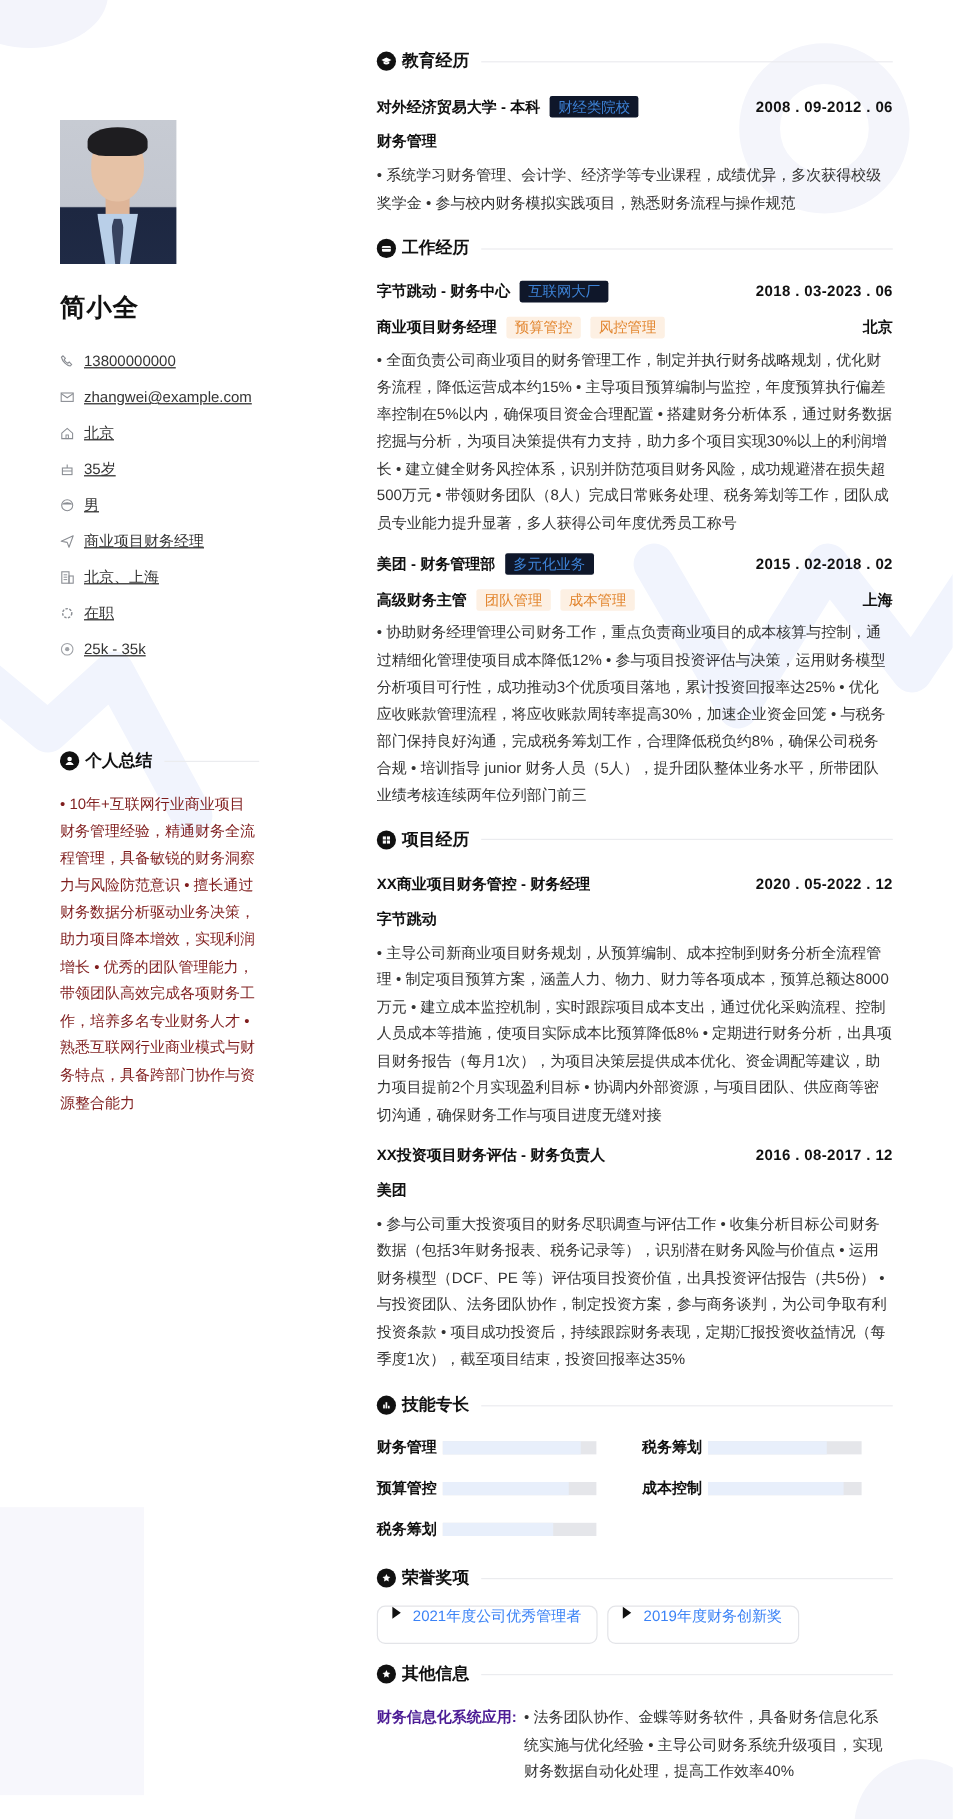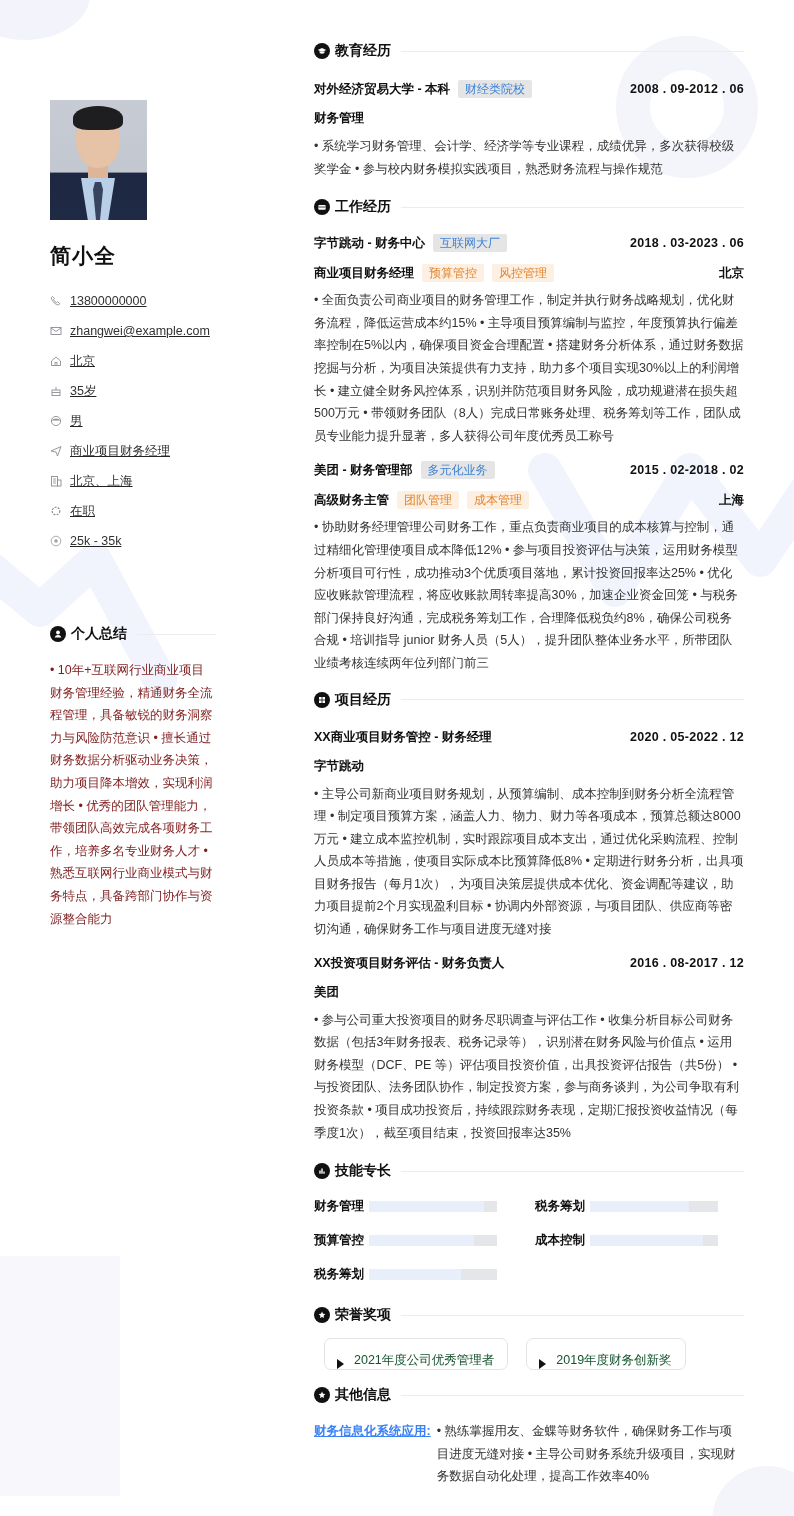--- a/index.html
+++ b/index.html
@@ -35,37 +35,37 @@
 
   .summary { position: absolute; left: 50px; top: 625px; width: 166px; }
   .summary-text { margin-top: 16px; font-size: 12.5px; line-height: 22.6px; color: #7f1d1d; }
 
   
   .right { position: absolute; left: 314px; top: 42px; width: 430px; }
   .section { margin-bottom: 0; }
   .entry-row { display: flex; align-items: center; justify-content: space-between; font-size: 12.5px; font-weight: bold; color: #111; }
   .entry-row .lhs { display: flex; align-items: center; }
   .tag { display: inline-block; font-size: 12px; font-weight: normal; padding: 1px 7px; margin-left: 8px; border-radius: 2px; line-height: 16px; }
-  .tag.blue { background: #e5e5e5; color: #3d82d6; }
+  .tag.blue { background: #0f172a; color: #3d82d6; }
   .tag.orange { background: #fdf0e3; color: #e2852e; font-weight: normal; }
   .date { font-weight: bold; letter-spacing: 0.3px; }
   .para { font-size: 12.5px; line-height: 22.6px; color: #333; }
 
   .skills { display: grid; grid-template-columns: 221px 209px; row-gap: 18px; margin-top: 18px; }
   .skill { display: flex; align-items: center; font-size: 12.5px; font-weight: bold; color: #111; height: 16px; }
   .skill .label { width: 55px; }
   .skill .bar { width: 128px; height: 11px; background: #e5e6ea; position: relative; }
   .skill .fill { position: absolute; left: 0; top: 0; height: 100%; background: #e8effb; }
 
   .awards { display: flex; margin-top: 14px; }
-  .award { display: flex; align-items: flex-end; height: 32px; padding: 0 13px 0 12px; border: 1px solid #e3e4e8; border-radius: 7px; font-size: 12.5px; color: #14532d; margin-right: 8px; background: #fff; margin-left: 10px; }
+  .award { display: flex; align-items: flex-start; height: 32px; padding: 0 13px 0 12px; border: 1px solid #e3e4e8; border-radius: 7px; font-size: 12.5px; color: #3b82f6; margin-right: 8px; background: #fff; }
   .award .tri { width: 0; height: 0; border-top: 5px solid transparent; border-bottom: 5px solid transparent; border-left: 7px solid #111; margin-right: 10px; }
 
   .other-row { display: flex; margin-top: 16px; font-size: 12.5px; line-height: 22.6px; }
-  .other-row .k { font-weight: bold; color: #3b82f6; white-space: nowrap; margin-right: 6px; text-decoration: underline; }
+  .other-row .k { font-weight: bold; color: #4c1d95; white-space: nowrap; margin-right: 6px; }
   .other-row .v { color: #333; width: 310px; }
 </style>
 </head>
 <body>
 
 <div class="deco deco-circle-tl"></div>
 <div class="deco deco-ring-tr"></div>
 <div class="deco deco-rect-bl"></div>
 <div class="deco deco-circle-br"></div>
 <svg class="deco deco-zig" viewBox="0 0 794 1516">
@@ -358,16 +358,16 @@
       <span class="badge">
           <svg viewBox="0 0 10 10">
             <path d="M5 1.6l1 2.2 2.3.3-1.7 1.6.4 2.3L5 6.9 3 8l.4-2.3L1.7 4.1 4 3.8z" fill="#fff"></path>
           </svg>
         </span>
       <span>其他信息</span>
       <span class="line"></span>
     </div>
     <div class="other-row">
       <span class="k">财务信息化系统应用:</span>
-      <span class="v">• 熟练掌握用友、金蝶等财务软件，确保财务工作与项目进度无缝对接 • 主导公司财务系统升级项目，实现财务数据自动化处理，提高工作效率40%</span>
+      <span class="v">• 法务团队协作、金蝶等财务软件，具备财务信息化系统实施与优化经验 • 主导公司财务系统升级项目，实现财务数据自动化处理，提高工作效率40%</span>
     </div>
   </div>
 </div>
 
 </body></html>

